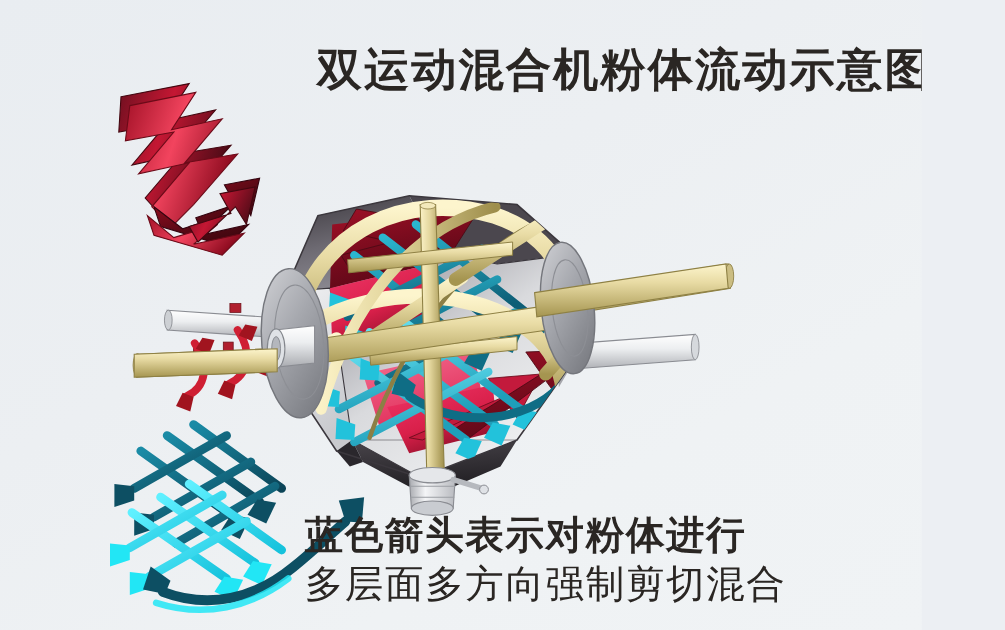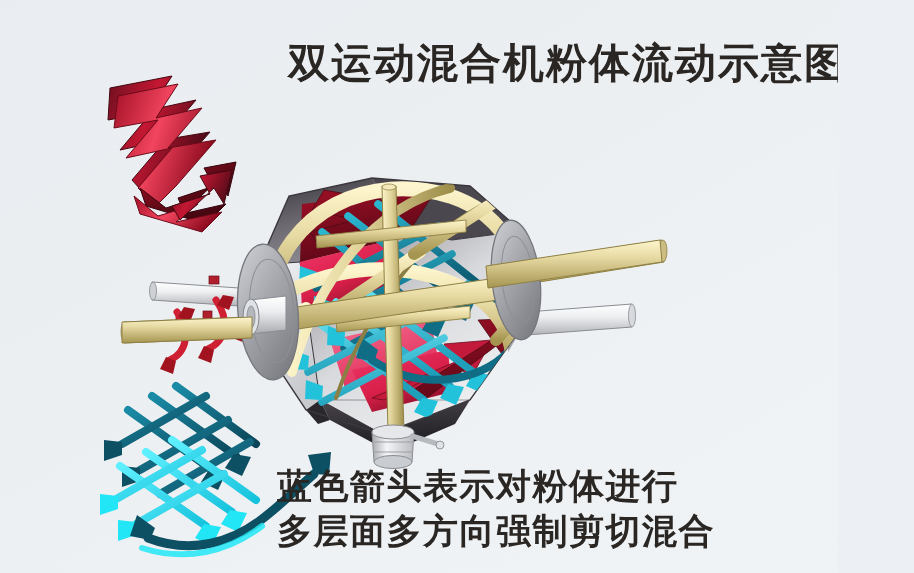--- a/index.html
+++ b/index.html
@@ -26,21 +26,21 @@
   #legend-red-text{
     left:252px;top:125px;
     font-size:35px;font-weight:700;letter-spacing:1.5px;
   }
   #legend-blue-text-1{
     left:277px;top:463px;
     font-size:35px;font-weight:700;letter-spacing:1.5px;
   }
   #legend-blue-text-2{
     left:277px;top:508px;
-    font-size:35px;font-weight:700;letter-spacing:1.5px;
+    font-size:35px;font-weight:400;letter-spacing:1.5px;
   }
   
   .layer{position:absolute;left:0;top:0;width:914px;height:573px;}
   svg{display:block;overflow:visible;}
 </style>
 </head>
 <body>
 
 <div id="slide">
 

